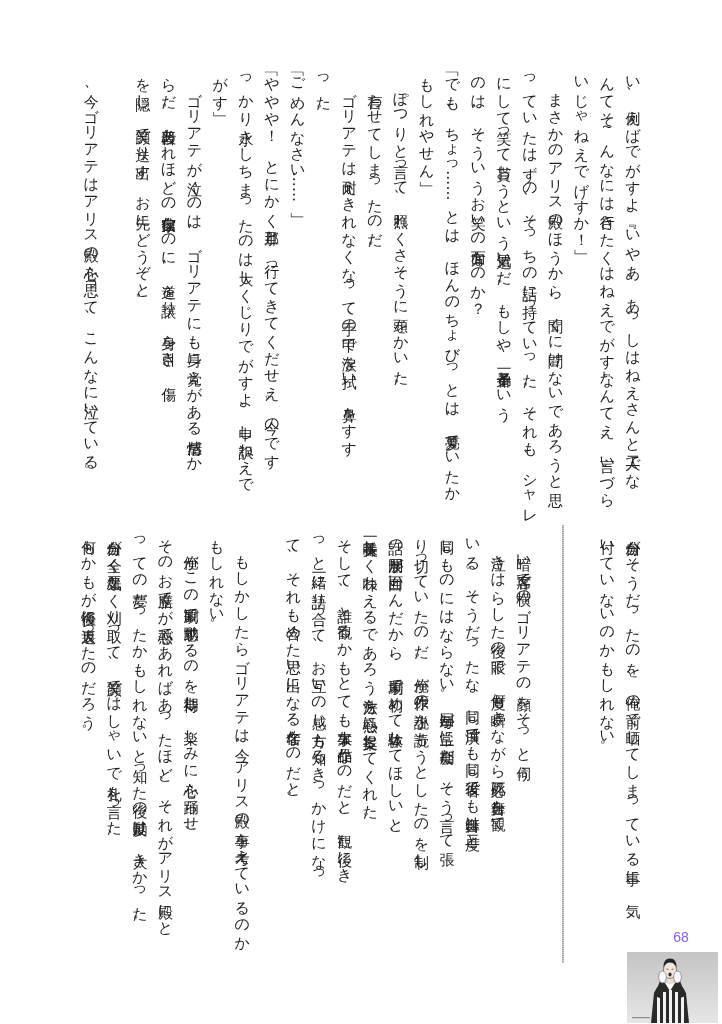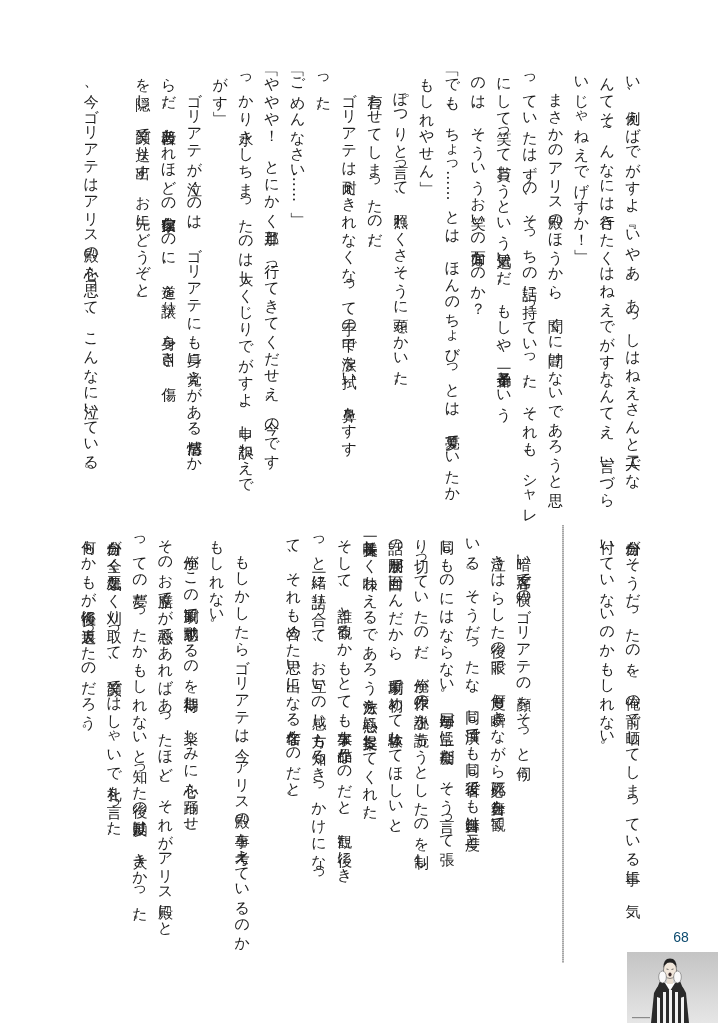--- a/index.html
+++ b/index.html
@@ -31,21 +31,21 @@
 
     .scene-separator {
       position: absolute; left: 562px; top: 525px; width: 2px; height: 438px;
       background: repeating-linear-gradient(to bottom, #a6a6a6 0 1px, #cdcdcd 1px 2px);
       z-index: 1;
     }
     .page-number {
       position: absolute; left: 670px; top: 929px; width: 22px;
       text-align: center;
       font-family: "Liberation Sans", "DejaVu Sans", sans-serif;
-      font-size: 14px; color: #0c4a6e;
+      font-size: 14px; color: #8b5cf6;
       z-index: 2;
     }
     .illustration {
       position: absolute; left: 627px; top: 952px; width: 91px; height: 71px;
       z-index: 1;
     }
     .illustration svg { display: block; width: 91px; height: 71px; }
   </style>
 </head>
 <body>

